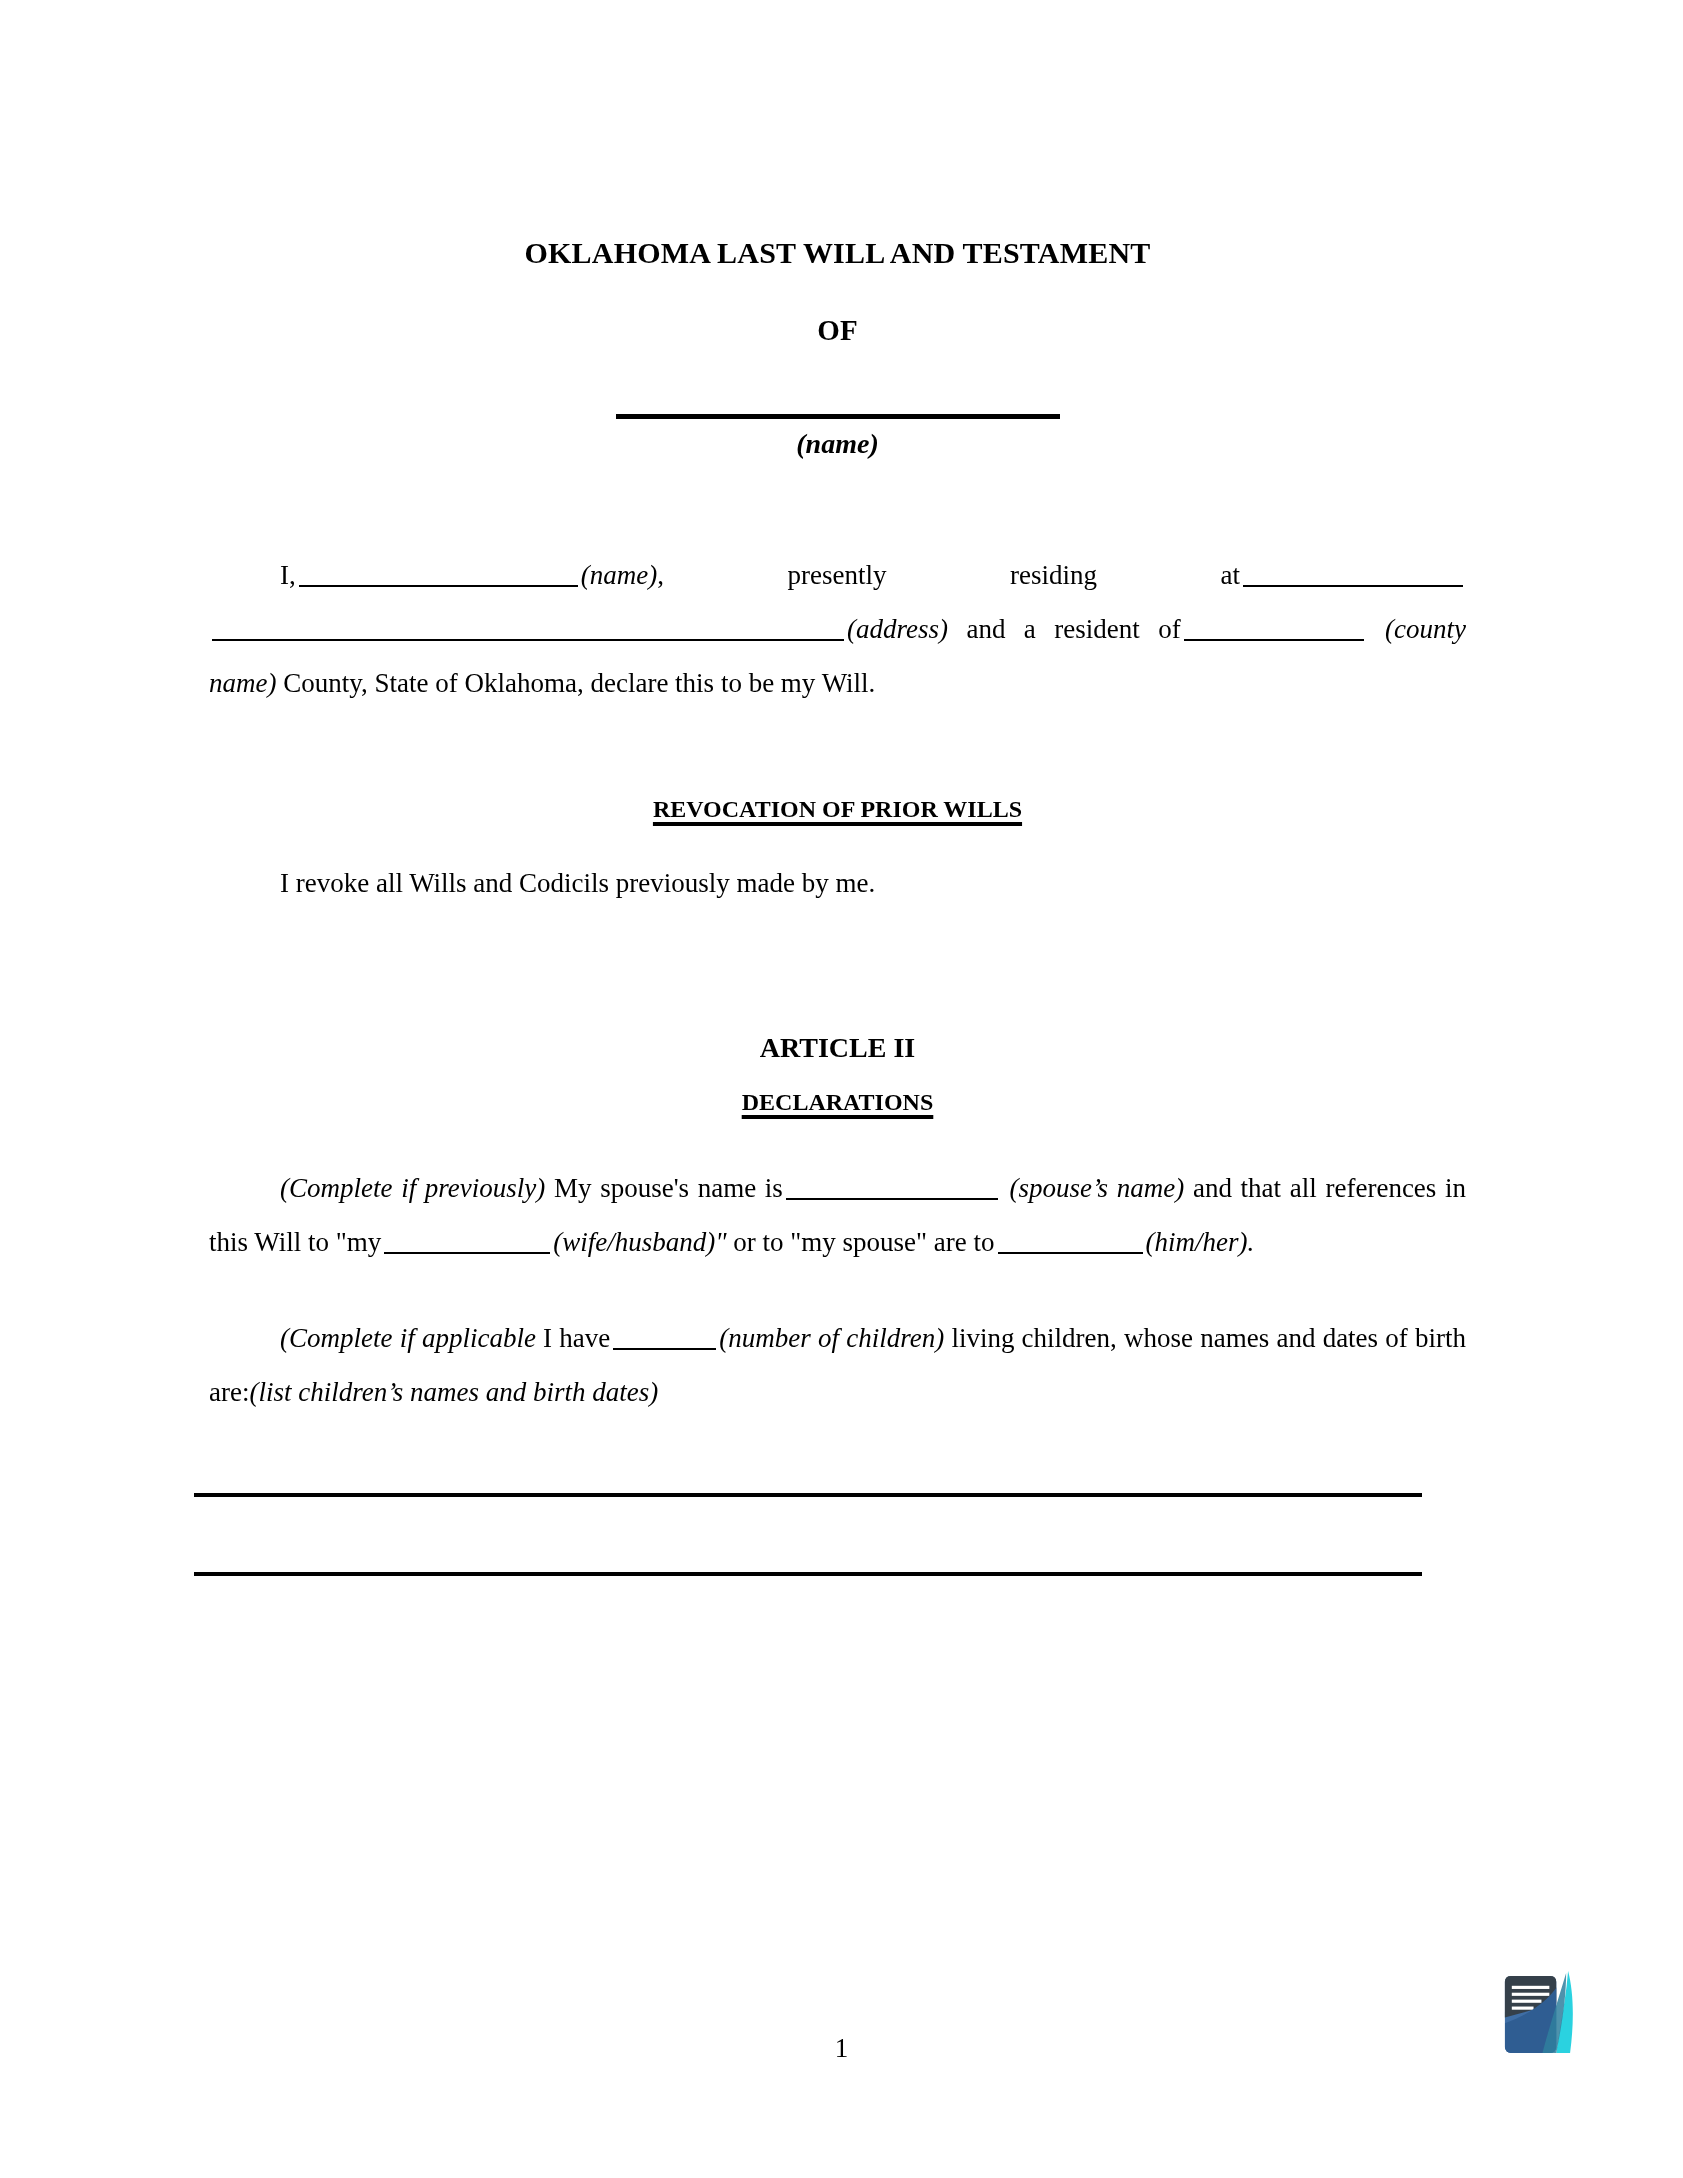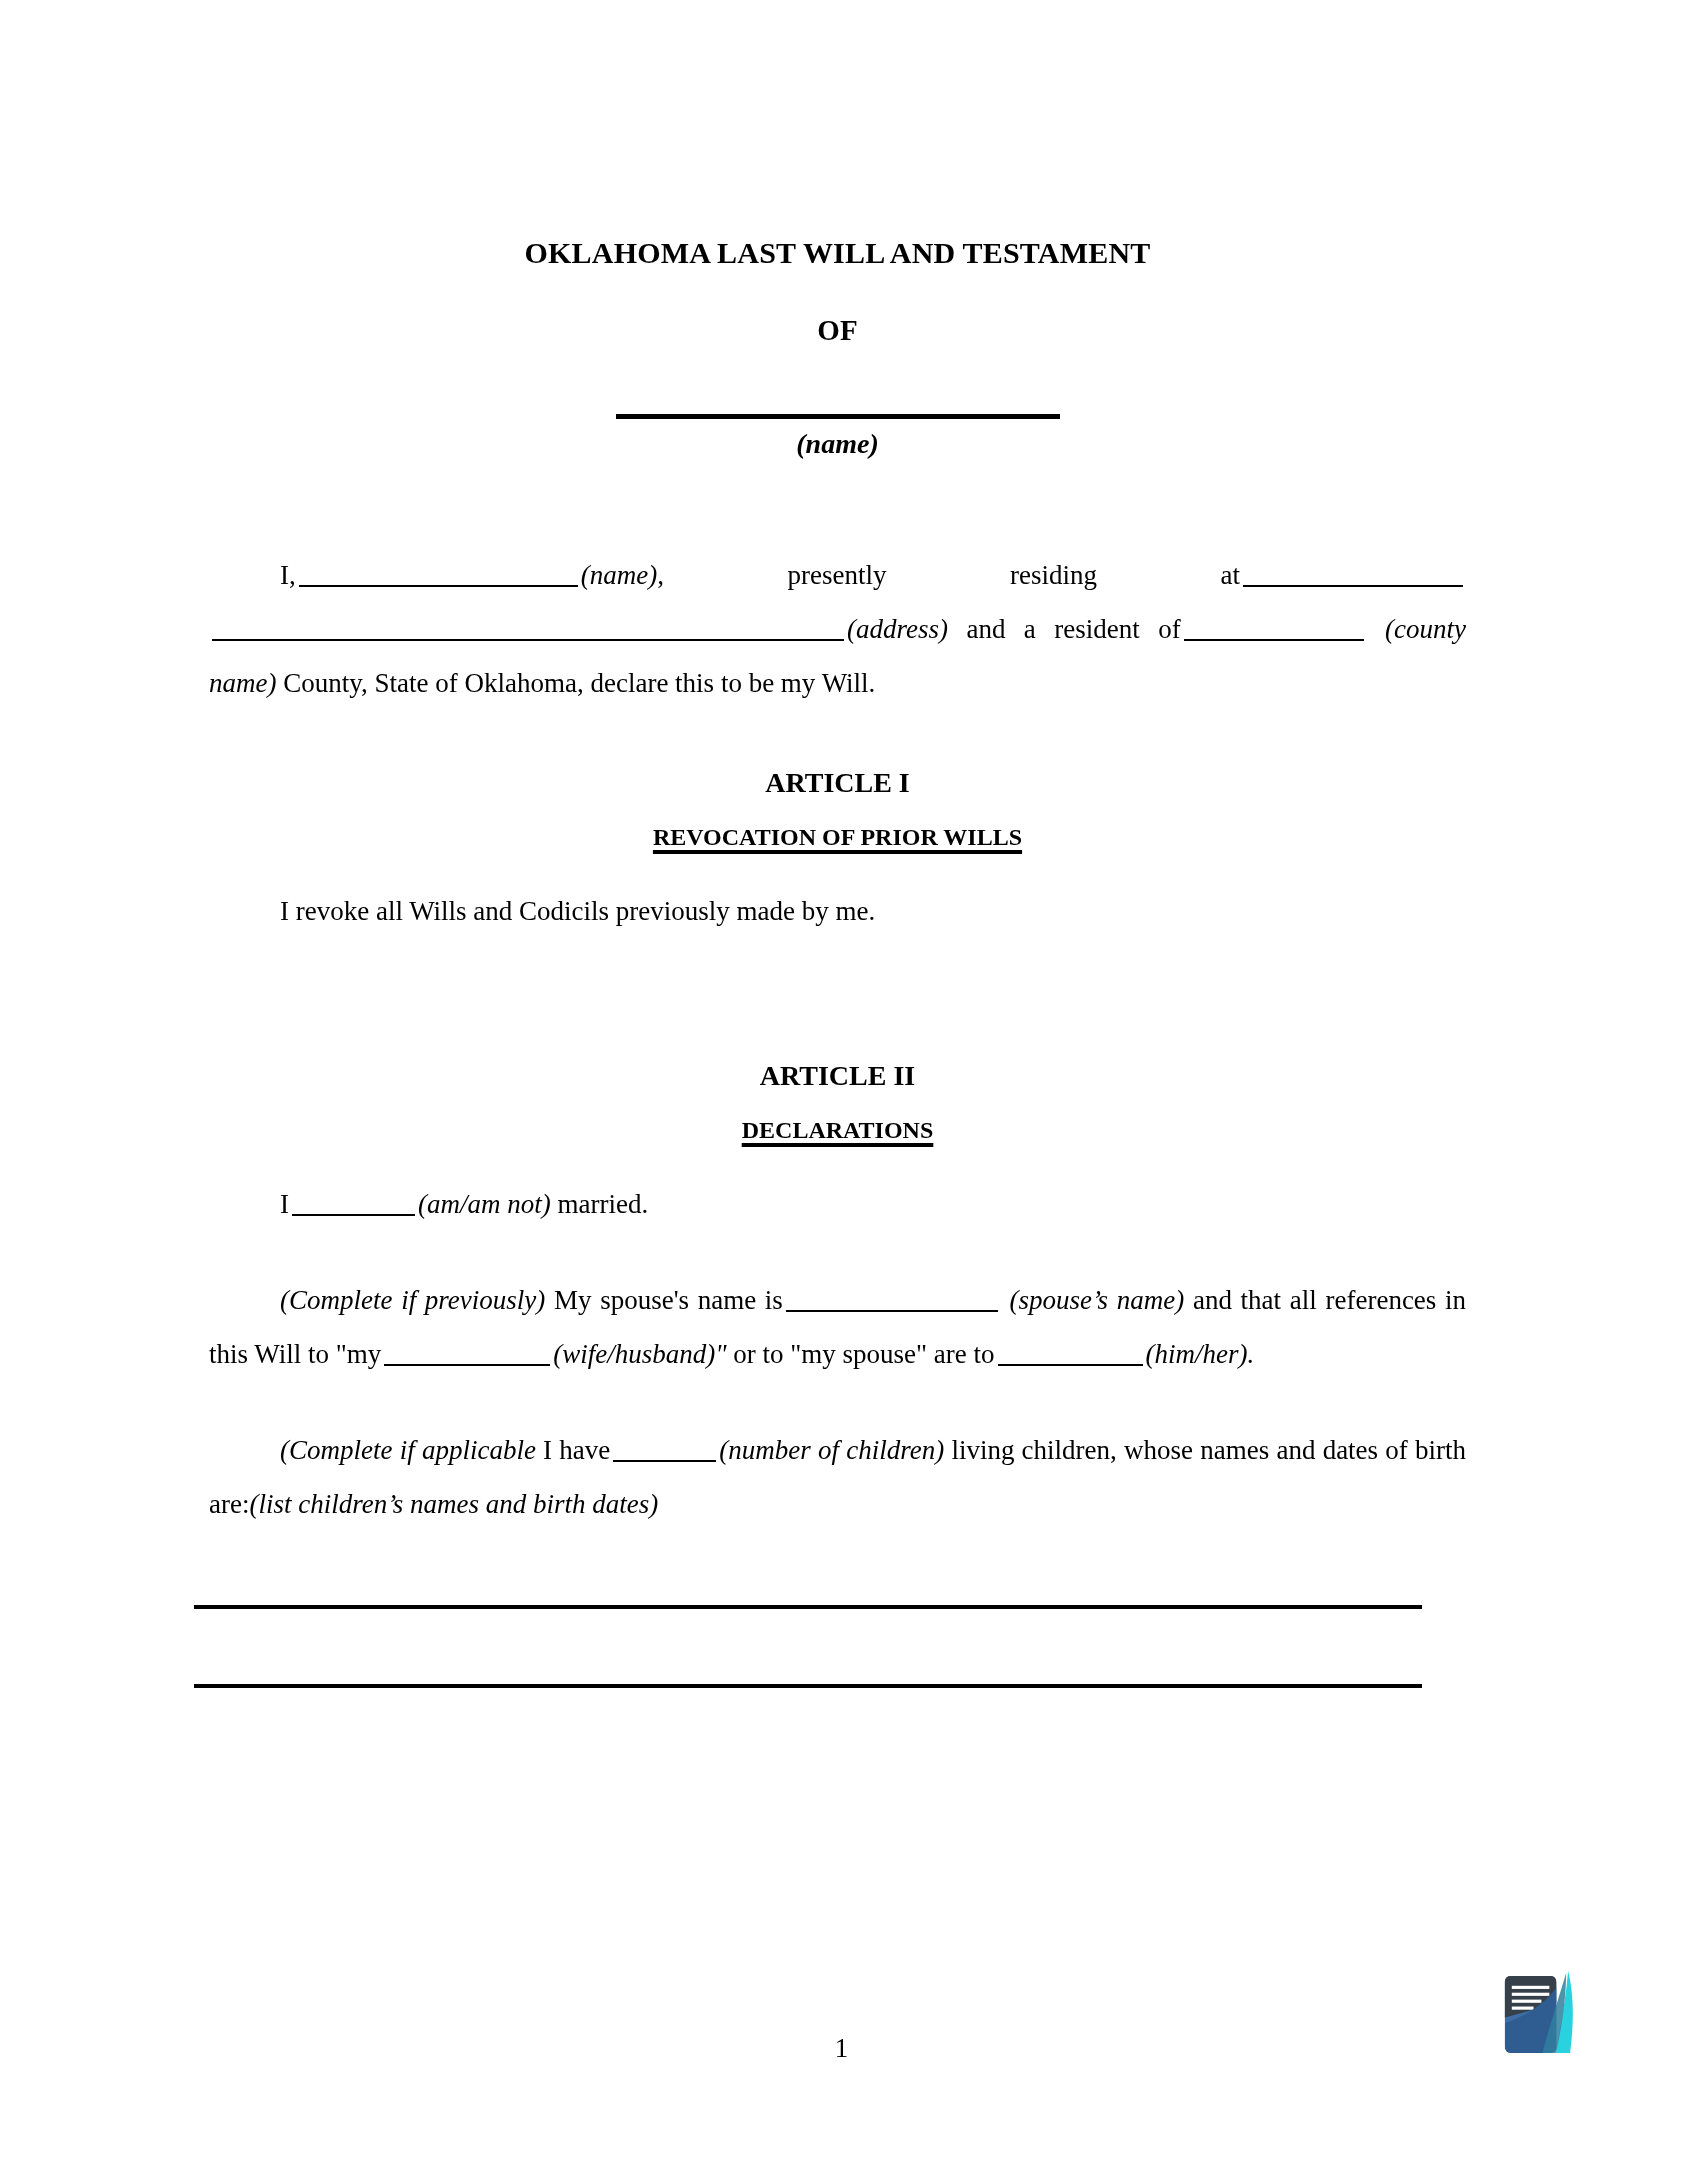--- a/index.html
+++ b/index.html
@@ -175,37 +175,32 @@
       <span class="blank b-addr2"></span><span class="it">(address)</span>
       <span>and a resident</span>
       <span>of</span><span class="blank b-county"></span>
       <span class="it">(county name)</span>
       <span>County, State of Oklahoma, declare this to be my</span>
       <span>Will.</span>
     </div>
 
     <div class="spacer-44"></div>
 
-    <div class="article-head">ARTICLE I</div>
     <div class="spacer-28"></div>
     <div class="article-sub">REVOCATION OF PRIOR WILLS</div>
     <div class="spacer-20"></div>
     <div class="para indent">I revoke all Wills and Codicils previously made by me.</div>
 
     <div class="spacer-110"></div>
 
     <div class="article-head">ARTICLE II</div>
     <div class="spacer-28"></div>
     <div class="article-sub">DECLARATIONS</div>
     <div class="spacer-20"></div>
 
-    <div class="para indent">
-      <span>I</span><span class="blank b-marital"></span><span class="it">(am/am not)</span>
-      <span>married.</span>
-    </div>
 
     <div class="spacer-12"></div>
 
     <div class="para indent">
       <span class="it">(Complete if previously)</span>
       <span>My spouse's name is</span><span class="blank b-spouse"></span>
       <span class="it">(spouse’s</span>
       <span class="it">name)</span>
       <span>and that all references in this Will to "my</span><span class="blank b-wh"></span><span class="it">(wife/husband)"</span>
       <span>or to</span>

